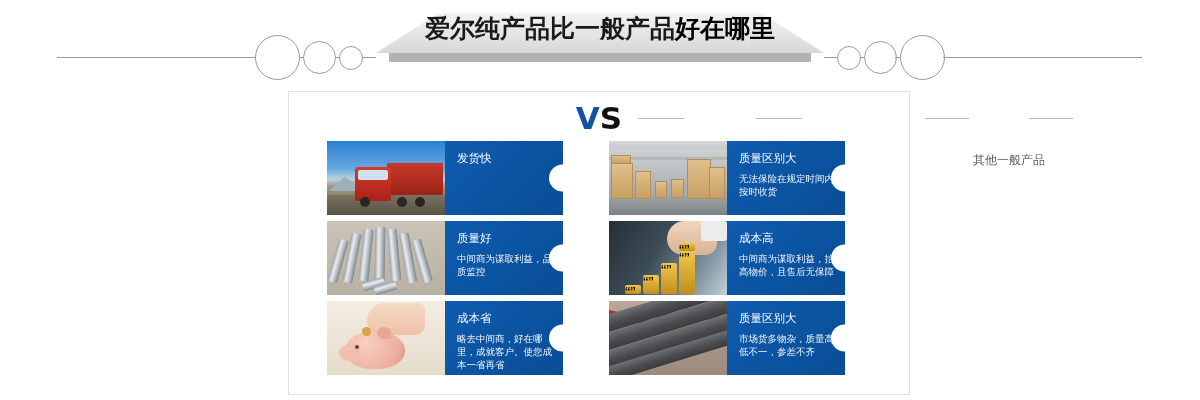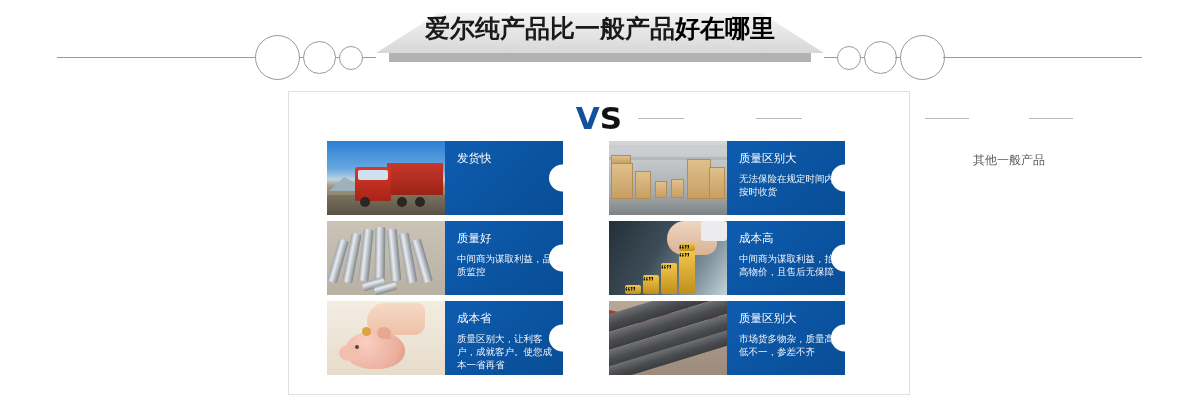--- a/index.html
+++ b/index.html
@@ -280,21 +280,21 @@
         <div class="hand"></div>
         <div class="pig"></div>
           <div class="snout"></div>
         <div class="ear"></div>
           <div class="eye"></div>
           <div class="coin"></div>
       </div>
     </div>
     <div class="body">
       <div class="ctitle">成本省</div>
-      <div class="cdesc">质量区别大，让利客户，成就客户。使您成本一省再省</div>
+      <div class="cdesc">略去中间商，好在哪里，成就客户。使您成本一省再省</div>
       <div class="notch"></div>
     </div>
   </div>
 
 </div>
 
 <div class="col right">
 
   <div class="card">
     <div class="thumb">

